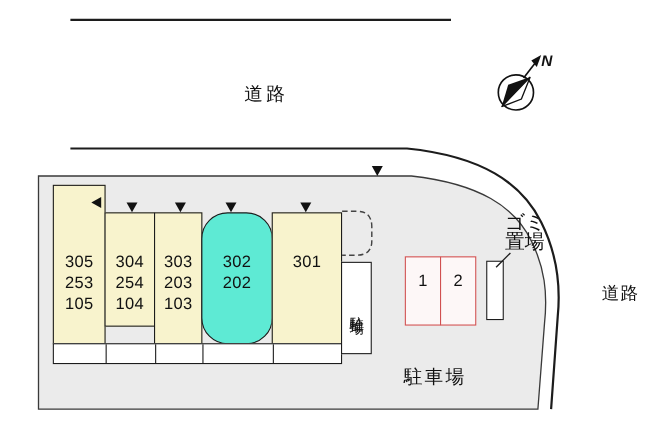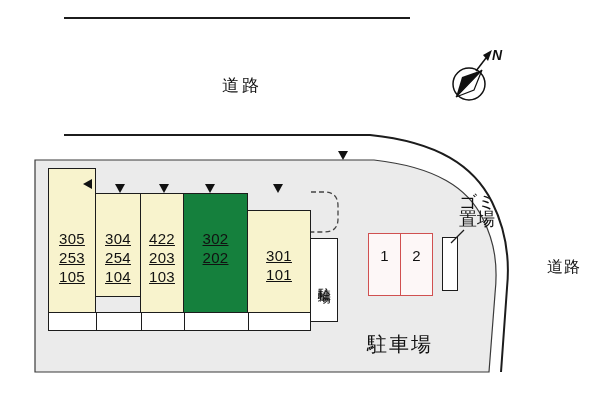--- a/index.html
+++ b/index.html
@@ -10,23 +10,23 @@
   svg.over  { position:absolute; left:0; top:0; z-index:3; pointer-events:none; }
 
   .abs { position:absolute; z-index:2; }
 
   
   .unit { position:absolute; z-index:2; border:1px solid #1c1c1c; }
   .unit-1 { left:48px;  top:168px; width:48px; height:145px; }
   .unit-2 { left:95px;  top:193px; width:46px; height:104px;padding-left:13px; }
   .unit-3 { left:140px; top:193px; width:44px; height:120px; }
   .unit-4 { left:183px; top:193px; width:65px; height:120px; }
-  .unit-5 { left:247px; top:210px; width:64px; height:120px; }
+  .unit-5 { left:247px; top:193px; width:64px; height:120px; }
   .rooms { position:absolute; left:0; right:0; text-align:center;
-           font-size:15px; line-height:19px; letter-spacing:0.3px;text-decoration:underline; }
+           font-size:15px; line-height:19px; letter-spacing:0.3px; }
   .unit-1 .rooms { top:60px; }
   .unit-2 .rooms, .unit-3 .rooms, .unit-4 .rooms, .unit-5 .rooms { top:35px; }
   .rooms span { display:block; }
 
   
   .strip { left:48px; top:312px; width:263px; height:19px;
            background:#fff; border:1px solid #1c1c1c; }
   .strip .div { position:absolute; top:0; bottom:0; width:1px; background:#1c1c1c; }
   .d1 { left:47px; } .d2 { left:92px; } .d3 { left:135px; } .d4 { left:199px; }
 
@@ -45,21 +45,21 @@
 
   
   .garbage-box { left:442px; top:237px; width:16px; height:54px;
                  background:#fff; border:1px solid #1c1c1c; }
 
   
   .road-top    { left:222px; top:74px;  font-size:17px; letter-spacing:3px; }
   .road-right  { left:547px; top:257px; font-size:16px; letter-spacing:1px; }
   .garbage-label { left:459px; top:194px; font-size:18px; line-height:17px; }
   .garbage-label span { display:block; }
-  .parking-label { left:367px; top:331px; font-size:20px; letter-spacing:2px; }
+  .parking-label { left:367px; top:331px; font-size:17px; letter-spacing:2px; }
 </style>
 </head>
 <body>
 
 <div class="stage">
 
   <svg class="under" width="600" height="400">
     <path d="M35,160 L374,160 C436,167 468,188 483,219 C495,243 498,266 495,294 L489,372 L35,372 Z" stroke="#3a3a3a" stroke-width="1.2" fill="#ebebeb"></path>
   </svg>
 
@@ -72,35 +72,34 @@
   </div>
   <div class="unit unit-2" style="background-color: rgb(248, 243, 205);">
     <div class="rooms">
       <span>304</span>
       <span>254</span>
       <span>104</span>
     </div>
   </div>
   <div class="unit unit-3" style="background-color: rgb(248, 243, 205);">
     <div class="rooms">
-      <span>422</span>
+      <span>303</span>
       <span>203</span>
       <span>103</span>
     </div>
   </div>
-  <div class="unit unit-4" style="background-color: #15803d;">
+  <div class="unit unit-4" style="background-color: #5eead4; border-radius: 24px;">
     <div class="rooms">
       <span>302</span>
       <span>202</span>
     </div>
   </div>
   <div class="unit unit-5" style="background-color: rgb(248, 243, 205);">
     <div class="rooms">
       <span>301</span>
-      <span>101</span>
     </div>
   </div>
 
   <div class="abs strip">
     <div class="div d1"></div>
     <div class="div d2"></div>
     <div class="div d3"></div>
     <div class="div d4"></div>
   </div>
 

